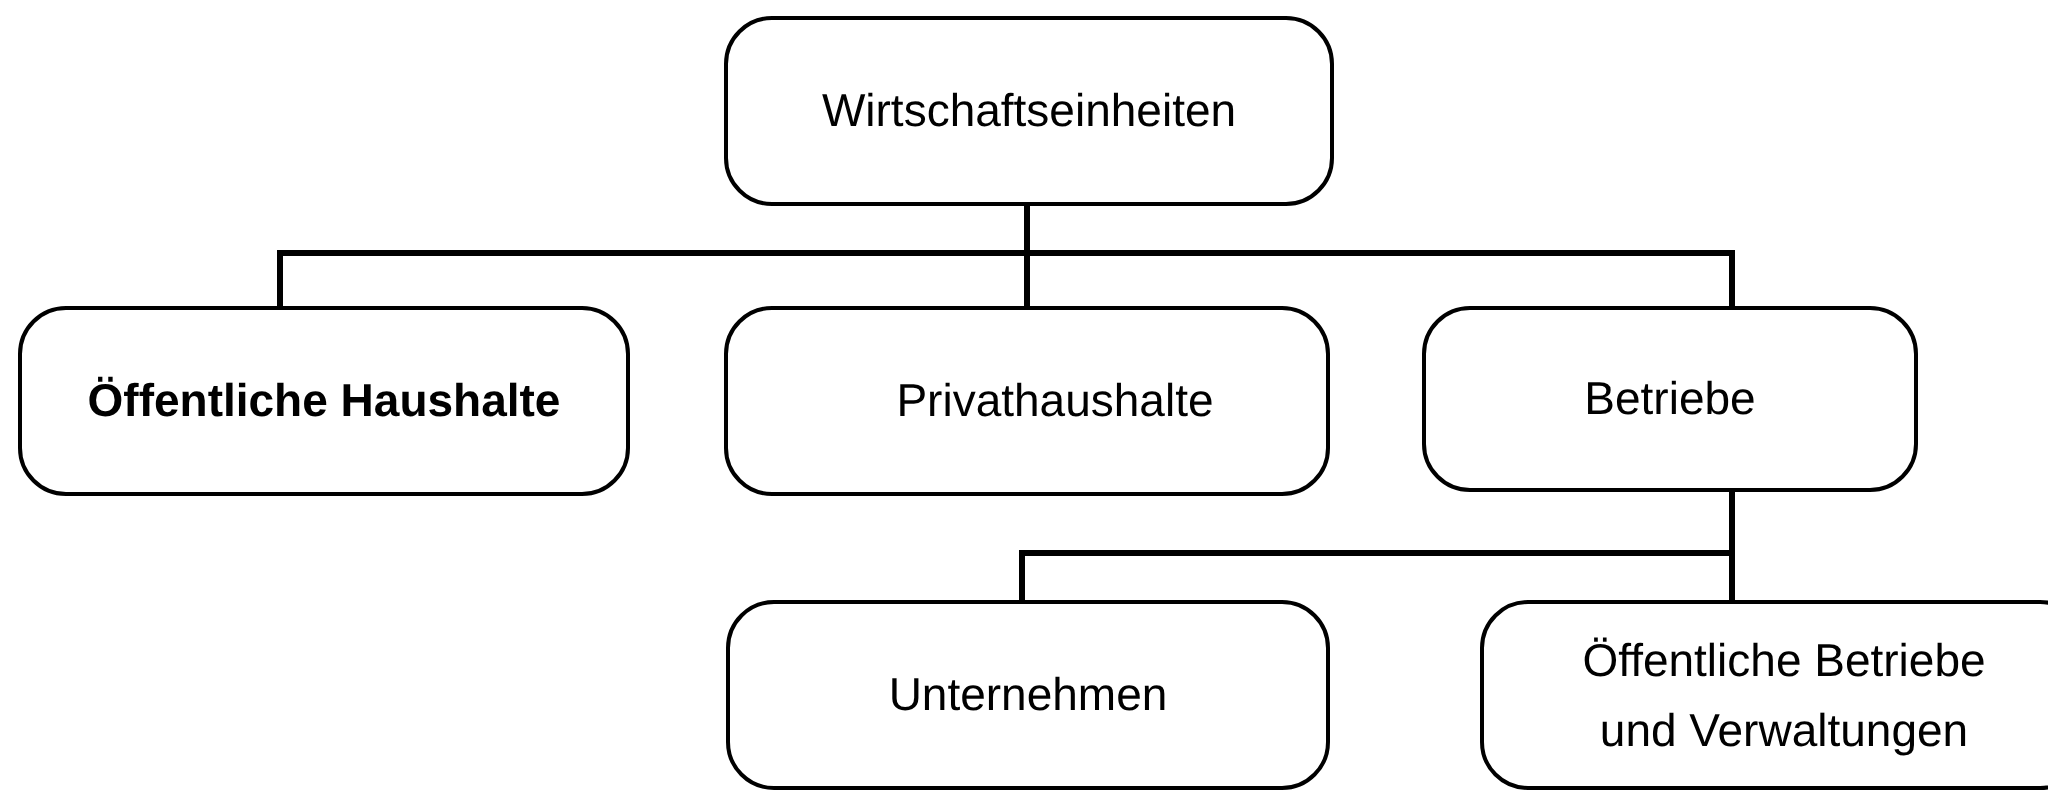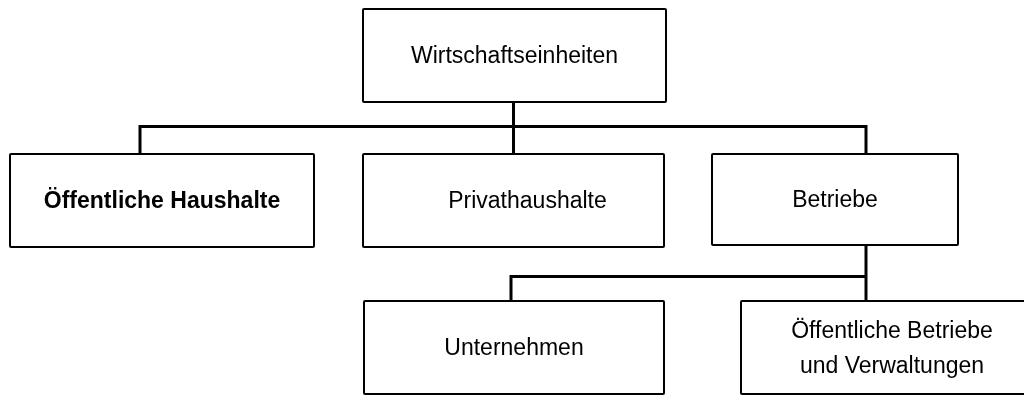--- a/index.html
+++ b/index.html
@@ -19,21 +19,21 @@
     position: absolute;
     left: 0;
     top: 0;
     z-index: 1;
   }
   .node {
     position: absolute;
     box-sizing: border-box;
     background: #ffffff;
     border: 2px solid #000000;
-    border-radius: 2px;
+    border-radius: 24px;
     display: flex;
     align-items: center;
     justify-content: center;
     text-align: center;
     font-size: 23px;
     line-height: 1.5;
     color: #000000;
     z-index: 2;
   }
   .node .label {

